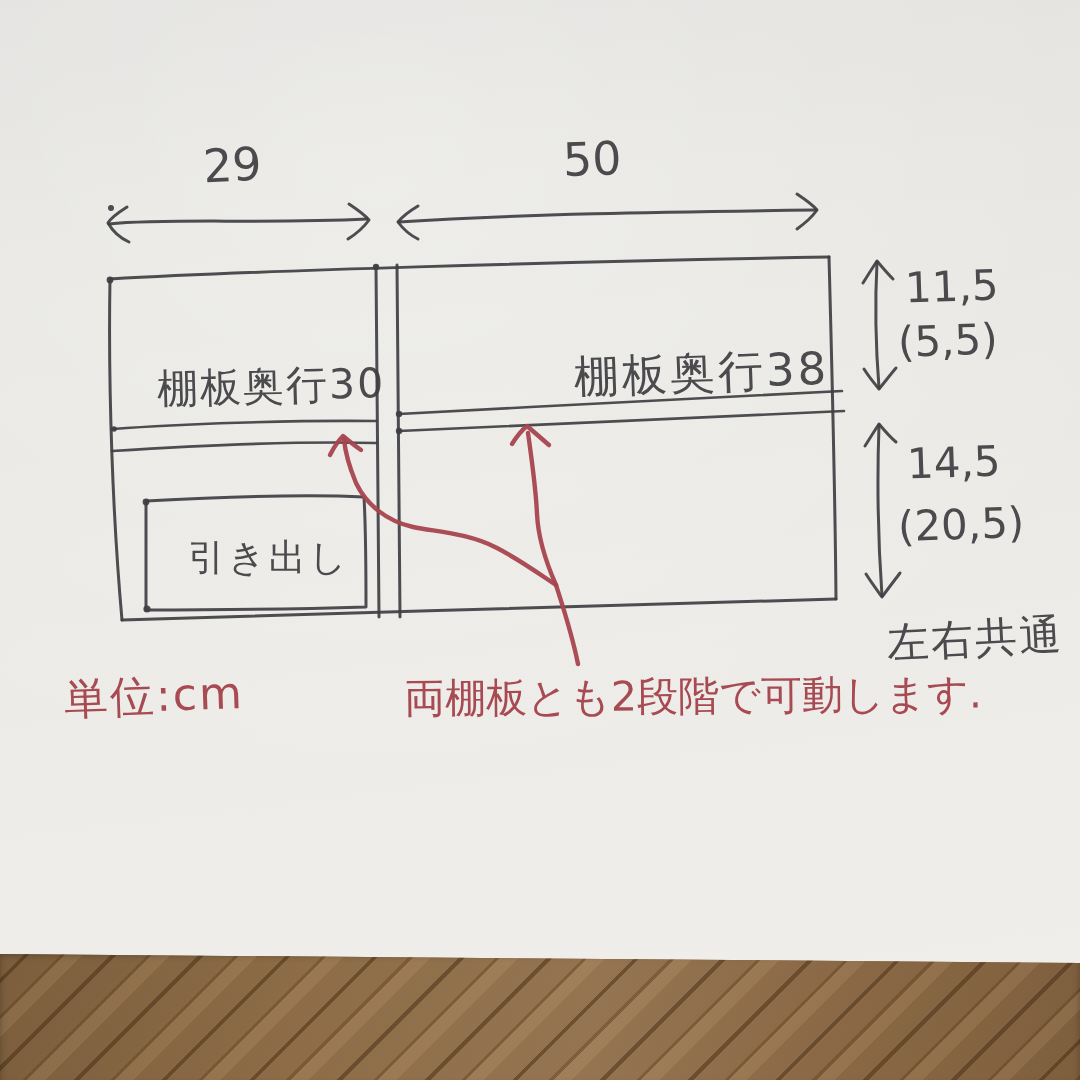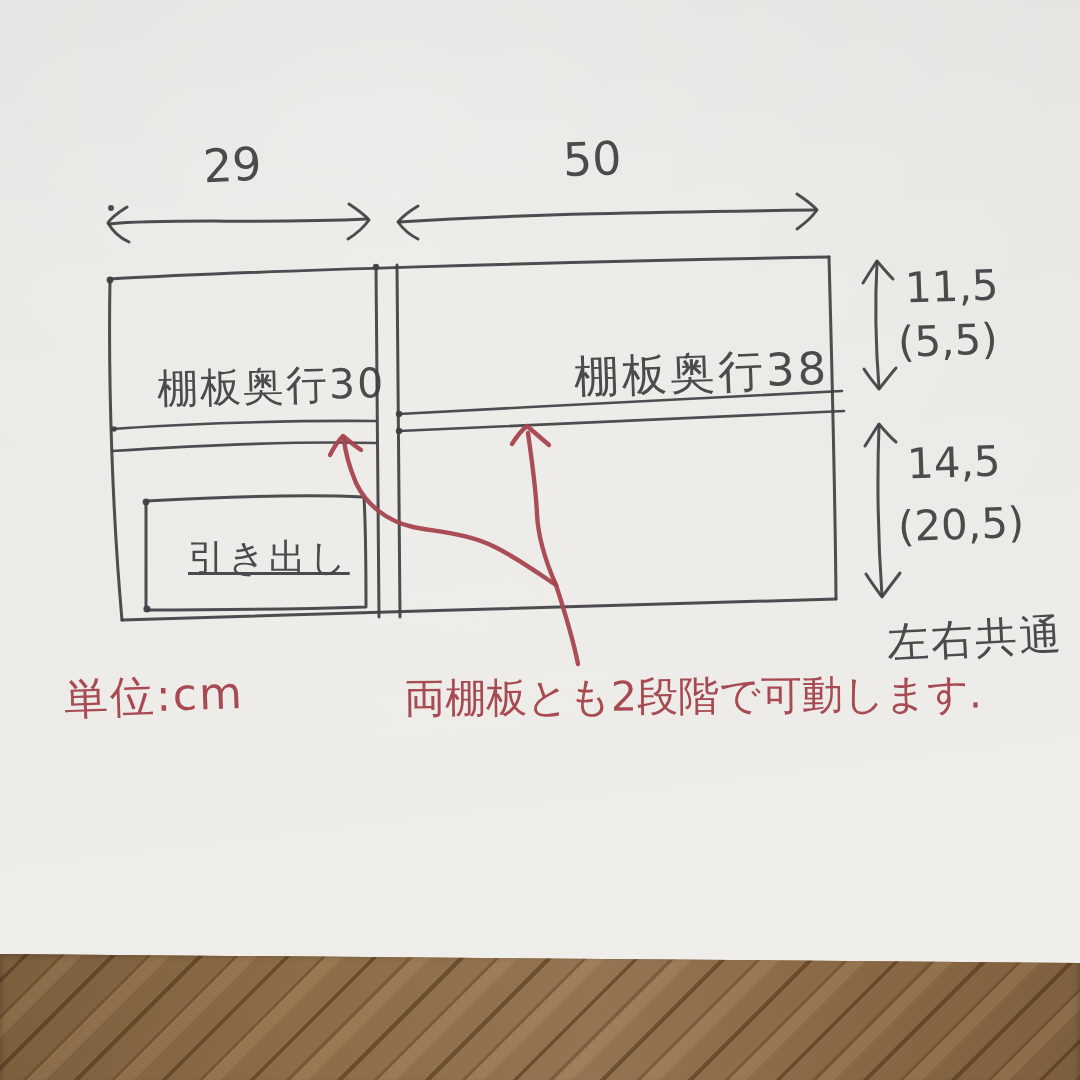--- a/index.html
+++ b/index.html
@@ -98,21 +98,21 @@
       <path class="red" d="M330,455 C 334,447 338,441 343,436 C 349,441 355,446 361,450"></path>
     </g>
   </svg>
 
   <div class="hand" style="left:203px;top:142px;font-size:46px;transform:rotate(-3deg);">29</div>
   <div class="hand" style="left:563px;top:136px;font-size:46px;transform:rotate(-2deg);">50</div>
 
   <div class="hand" style="left:157px;top:366px;font-size:41px;letter-spacing:2px;transform:rotate(-1.5deg);">棚板奥行30</div>
   <div class="hand" style="left:574px;top:350px;font-size:45px;letter-spacing:3px;transform:rotate(-2deg);">棚板奥行38</div>
 
-  <div class="hand" style="left:188px;top:539px;font-size:37px;letter-spacing:3px;text-decoration:underline;">引き出し</div>
+  <div class="hand" style="left:188px;top:539px;font-size:37px;letter-spacing:3px;">引き出し</div>
 
   <div class="hand" style="left:905px;top:266px;font-size:42px;transform:rotate(-2deg);">11,5</div>
   <div class="hand" style="left:898px;top:320px;font-size:42px;transform:rotate(-2deg);">(5,5)</div>
   <div class="hand" style="left:907px;top:442px;font-size:42px;transform:rotate(-2deg);">14,5</div>
   <div class="hand" style="left:898px;top:504px;font-size:42px;transform:rotate(-2deg);">(20,5)</div>
 
   <div class="hand" style="left:887px;top:618px;font-size:42px;letter-spacing:2px;transform:rotate(-3deg);">左右共通</div>
 
   <div class="hand red-text" style="left:64px;top:674px;font-size:44px;letter-spacing:2px;transform:rotate(-2deg);">単位:cm</div>
   <div class="hand red-text" style="left:404px;top:676px;font-size:41px;transform:rotate(-0.5deg);">両棚板とも2段階で可動します.</div>

